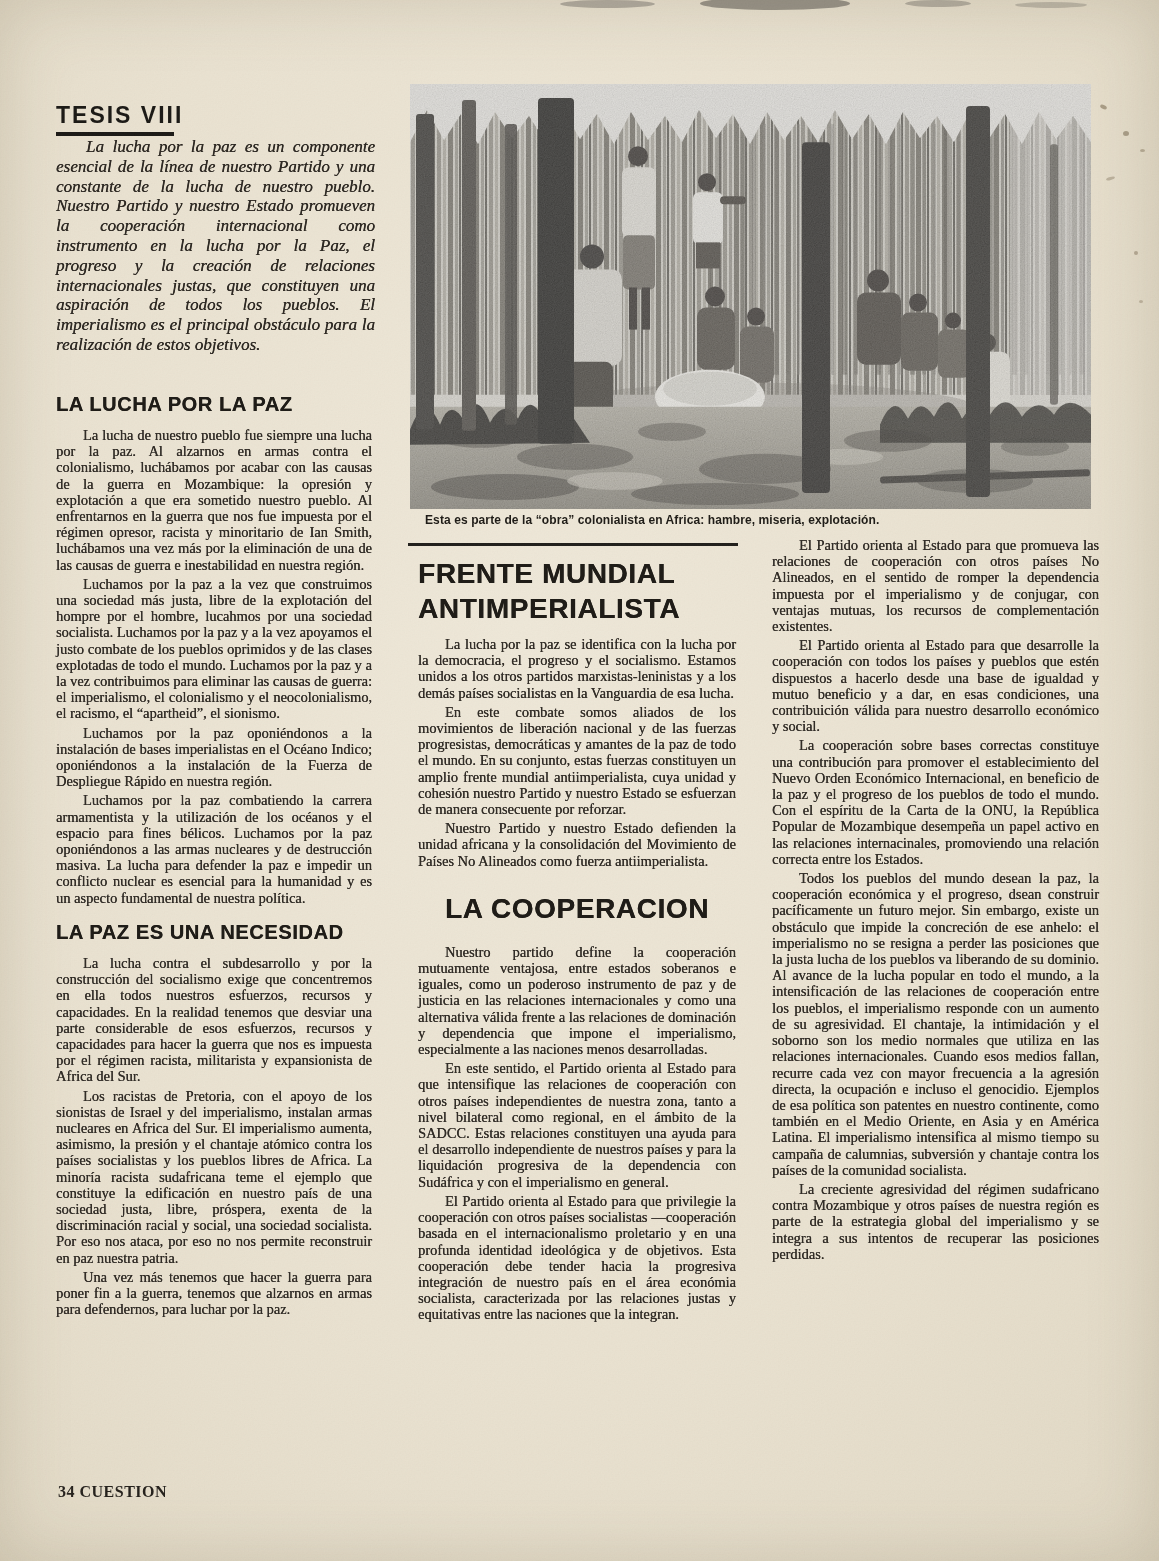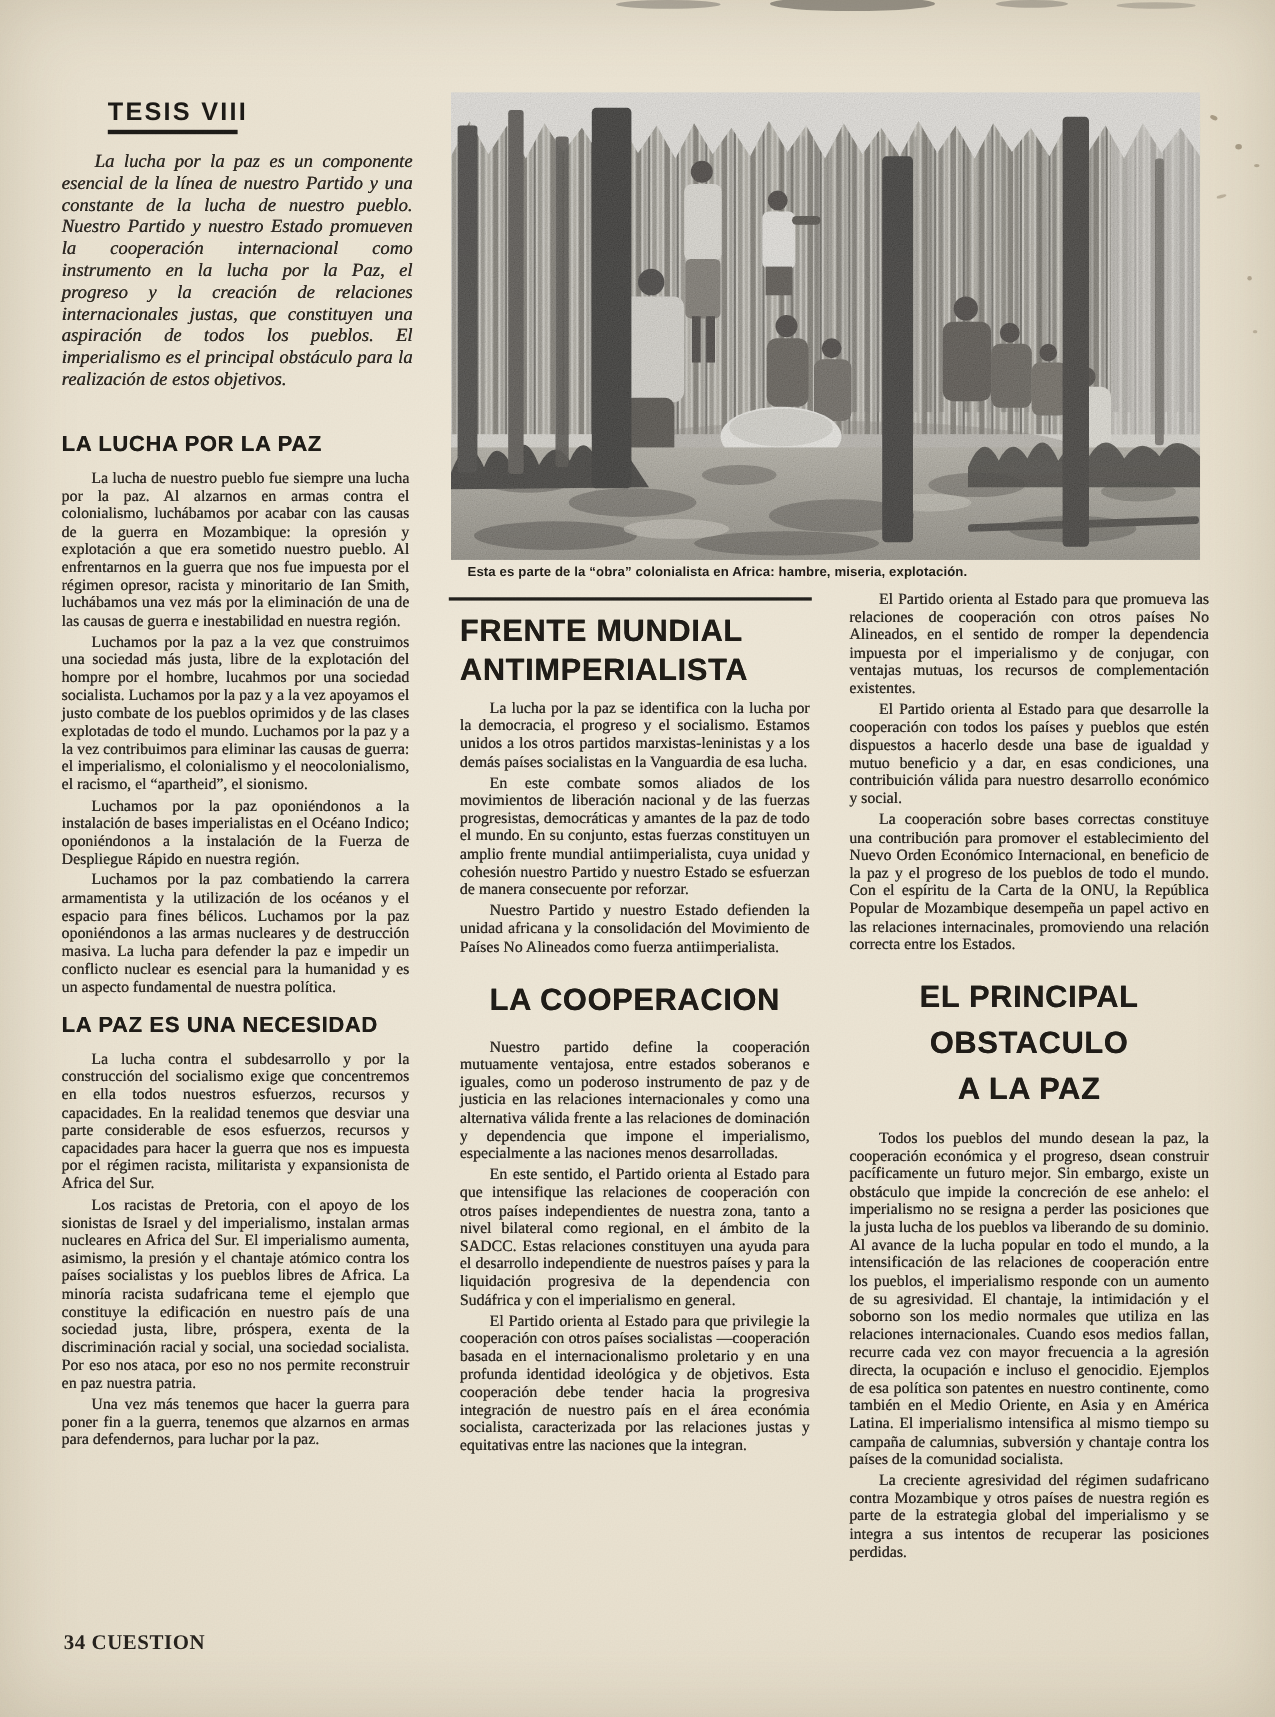--- a/index.html
+++ b/index.html
@@ -6,21 +6,21 @@
   .page{
     position:relative;width:1159px;height:1561px;margin:0 auto;
     background:#ebe3d1;
     background-image:radial-gradient(ellipse at 45% 40%, #f0e9d9 0%, #ebe3d1 55%, #e2d9c4 100%);
     box-shadow:inset 0 0 70px rgba(110,95,65,.22);
     overflow:hidden;
     font-family:"Liberation Serif", serif;
     color:#2b2620;
   }
   
-  .tesis{position:absolute;left:56px;top:88px;margin-left:42px;}
+  .tesis{position:absolute;left:56px;top:102px;}
   .tesis span{
     font-family:"Liberation Sans", sans-serif;font-weight:bold;font-size:23px;
     letter-spacing:2px;color:#14120e;
   }
   .tesis-rule{width:118px;height:4px;background:#15130f;margin-top:3px;}
   h2{
     font-family:"Liberation Sans", sans-serif;font-weight:bold;color:#17140f;
     font-size:20px;letter-spacing:.6px;margin:0 0 10px 0;line-height:1.25;
   }
   .col-mid h2,.col-right h2{font-size:28px;}
@@ -47,21 +47,21 @@
   figure.photo svg{display:block;width:100%;height:100%;}
   .caption{
     position:absolute;left:424px;top:512px;width:680px;margin:1px;
     font-family:"Liberation Sans", sans-serif;font-weight:bold;font-size:12px;
     color:#17140f;letter-spacing:.1px;
   }
   .caption-rule{position:absolute;left:408px;top:543px;width:330px;height:3px;background:#1b1915;}
   
   .footer{
     position:absolute;left:58px;top:1483px;
-    font-family:"Liberation Serif", serif;font-weight:bold;font-size:19px;
+    font-family:"Liberation Serif", serif;font-weight:bold;font-size:16px;
     letter-spacing:.5px;color:#1e1a15;
   }
   
   .art{position:absolute;pointer-events:none;}
   .a-top1{left:560px;top:0;width:95px;height:8px;background:#66625a;border-radius:50%;opacity:.45;}
   .a-top2{left:700px;top:-3px;width:150px;height:13px;background:#504d46;border-radius:50%;opacity:.55;}
   .a-top3{left:905px;top:0;width:66px;height:7px;background:#6f6b62;border-radius:50%;opacity:.45;}
   .a-top4{left:1015px;top:2px;width:72px;height:6px;background:#7a766c;border-radius:50%;opacity:.4;}
   .spk1{left:1100px;top:105px;width:7px;height:4px;background:#86765c;border-radius:50%;opacity:.65;transform:rotate(25deg);}
   .spk2{left:1123px;top:131px;width:6px;height:5px;background:#7d6e55;border-radius:50%;opacity:.6;}
@@ -218,24 +218,20 @@
     <h2 class="coop centered">LA COOPERACION</h2>
     <p>Nuestro partido define la cooperación mutuamente ventajosa, entre estados soberanos e iguales, como un poderoso instrumento de paz y de justicia en las relaciones internacionales y como una alternativa válida frente a las relaciones de dominación y dependencia que impone el imperialismo, especialmente a las naciones menos desarrolladas.</p>
     <p>En este sentido, el Partido orienta al Estado para que intensifique las relaciones de cooperación con otros países independientes de nuestra zona, tanto a nivel bilateral como regional, en el ámbito de la SADCC. Estas relaciones constituyen una ayuda para el desarrollo independiente de nuestros países y para la liquidación progresiva de la dependencia con Sudáfrica y con el imperialismo en general.</p>
     <p>El Partido orienta al Estado para que privilegie la cooperación con otros países socialistas —cooperación basada en el internacionalismo proletario y en una profunda identidad ideológica y de objetivos. Esta cooperación debe tender hacia la progresiva integración de nuestro país en el área económia socialista, caracterizada por las relaciones justas y equitativas entre las naciones que la integran.</p>
   </div>
 
   <div class="col col-right">
     <p>El Partido orienta al Estado para que promueva las relaciones de cooperación con otros países No Alineados, en el sentido de romper la dependencia impuesta por el imperialismo y de conjugar, con ventajas mutuas, los recursos de complementación existentes.</p>
     <p>El Partido orienta al Estado para que desarrolle la cooperación con todos los países y pueblos que estén dispuestos a hacerlo desde una base de igualdad y mutuo beneficio y a dar, en esas condiciones, una contribuición válida para nuestro desarrollo económico y social.</p>
     <p>La cooperación sobre bases correctas constituye una contribución para promover el establecimiento del Nuevo Orden Económico Internacional, en beneficio de la paz y el progreso de los pueblos de todo el mundo. Con el espíritu de la Carta de la ONU, la República Popular de Mozambique desempeña un papel activo en las relaciones internacinales, promoviendo una relación correcta entre los Estados.</p>
-    <h2 class="obst centered">
-      <span>EL PRINCIPAL OBSTACULO</span>
-      <span>A LA PAZ</span>
-    </h2>
     <p>Todos los pueblos del mundo desean la paz, la cooperación económica y el progreso, dsean construir pacíficamente un futuro mejor. Sin embargo, existe un obstáculo que impide la concreción de ese anhelo: el imperialismo no se resigna a perder las posiciones que la justa lucha de los pueblos va liberando de su dominio. Al avance de la lucha popular en todo el mundo, a la intensificación de las relaciones de cooperación entre los pueblos, el imperialismo responde con un aumento de su agresividad. El chantaje, la intimidación y el soborno son los medio normales que utiliza en las relaciones internacionales. Cuando esos medios fallan, recurre cada vez con mayor frecuencia a la agresión directa, la ocupación e incluso el genocidio. Ejemplos de esa política son patentes en nuestro continente, como también en el Medio Oriente, en Asia y en América Latina. El imperialismo intensifica al mismo tiempo su campaña de calumnias, subversión y chantaje contra los países de la comunidad socialista.</p>
     <p>La creciente agresividad del régimen sudafricano contra Mozambique y otros países de nuestra región es parte de la estrategia global del imperialismo y se integra a sus intentos de recuperar las posiciones perdidas.</p>
   </div>
 
   <div class="footer">34 CUESTION</div>
 
   <svg class="grain-overlay">
     <filter id="pnoise">
       <feTurbulence type="fractalNoise" baseFrequency="0.7" numOctaves="2" stitchTiles="stitch"></feTurbulence>
       <feColorMatrix type="matrix" values="0.33 0.33 0.33 0 0  0.33 0.33 0.33 0 0  0.33 0.33 0.33 0 0  0 0 0 0 1"></feColorMatrix>

